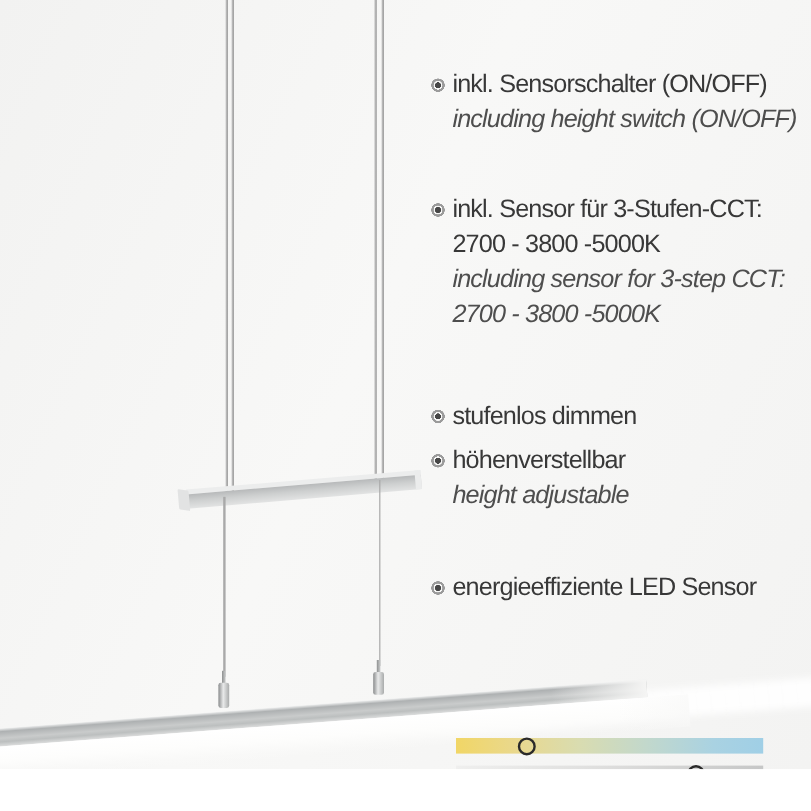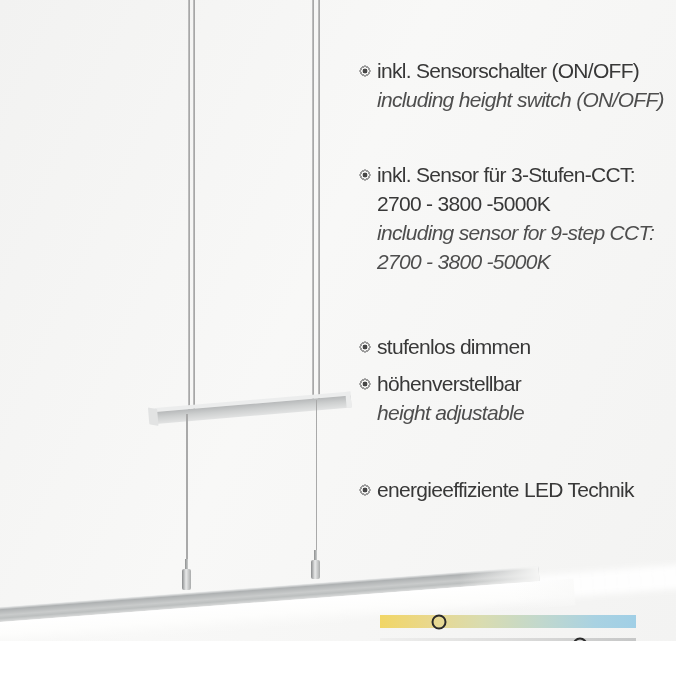--- a/index.html
+++ b/index.html
@@ -120,38 +120,38 @@
     <div class="feature f0">
       <span class="bullet"></span>
       <div class="de">inkl. Sensorschalter (ON/OFF)</div>
       <div class="en">including height switch (ON/OFF)</div>
     </div>
 
     <div class="feature f1">
       <span class="bullet"></span>
       <div class="de">inkl. Sensor für 3-Stufen-CCT:</div>
       <div class="de">2700 - 3800 -5000K</div>
-      <div class="en">including sensor for 9-step CCT:</div>
+      <div class="en">including sensor for 3-step CCT:</div>
       <div class="en">2700 - 3800 -5000K</div>
     </div>
 
     <div class="feature f2">
       <span class="bullet"></span>
       <div class="de">stufenlos dimmen</div>
     </div>
 
     <div class="feature f3">
       <span class="bullet"></span>
       <div class="de">höhenverstellbar</div>
       <div class="en">height adjustable</div>
     </div>
 
     <div class="feature f4">
       <span class="bullet"></span>
-      <div class="de">energieeffiziente LED Technik</div>
+      <div class="de">energieeffiziente LED Sensor</div>
     </div>
 
   </div>
 
   <div class="sliders">
     <div class="slider cct-bar">
       <span class="knob" style="left: 23%;"></span>
     </div>
     <div class="slider dim-bar">
       <span class="knob" style="left: 78%;"></span>

